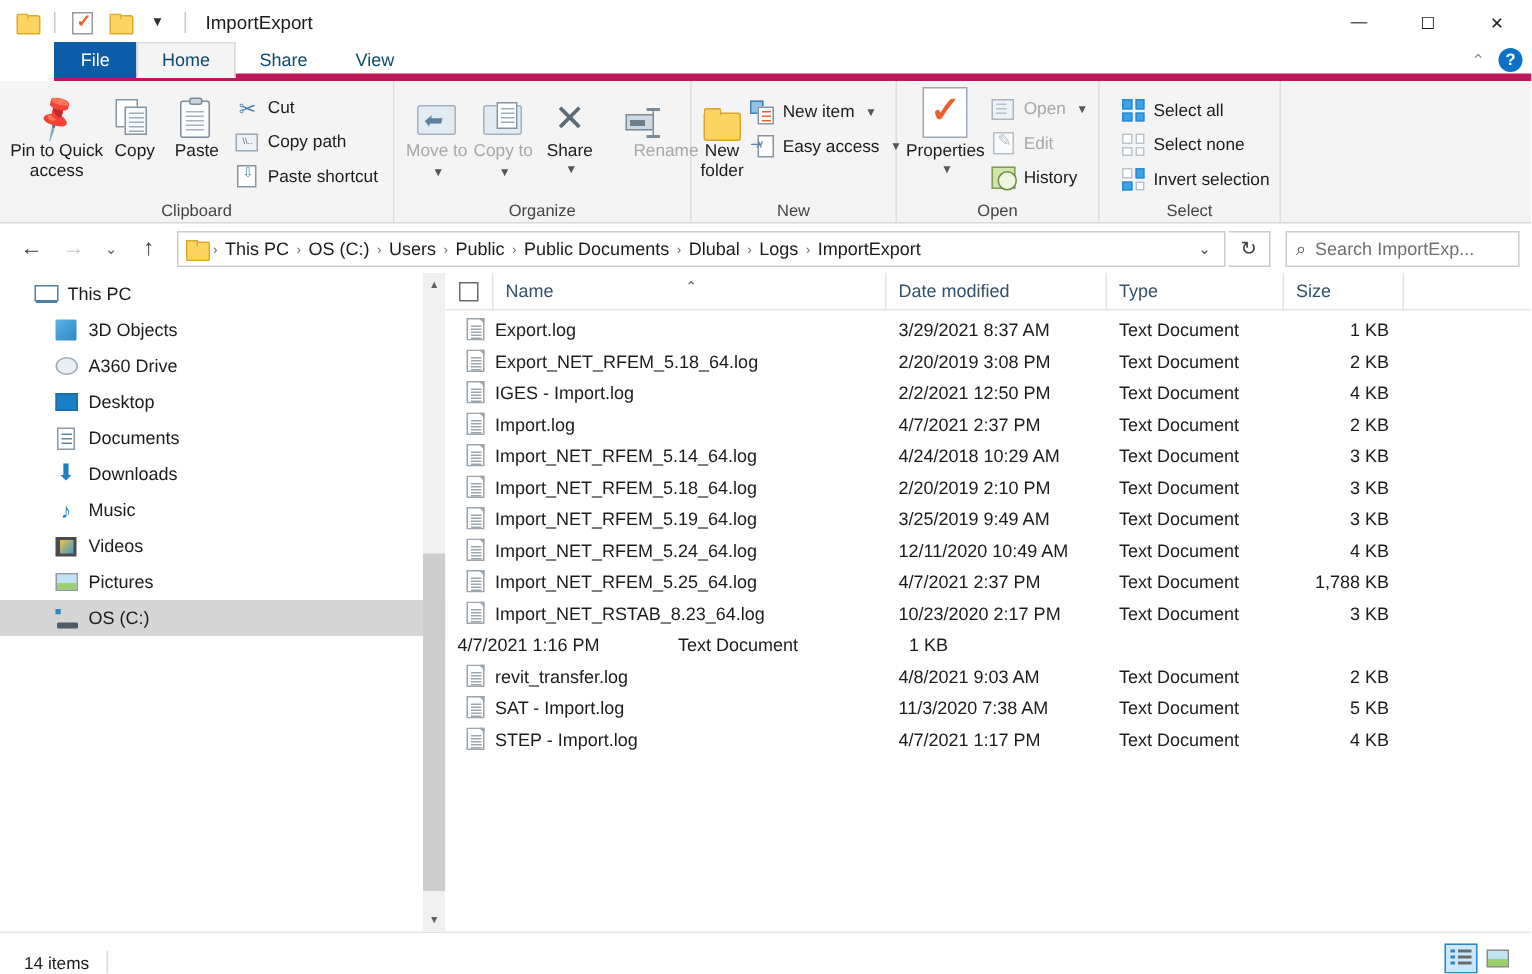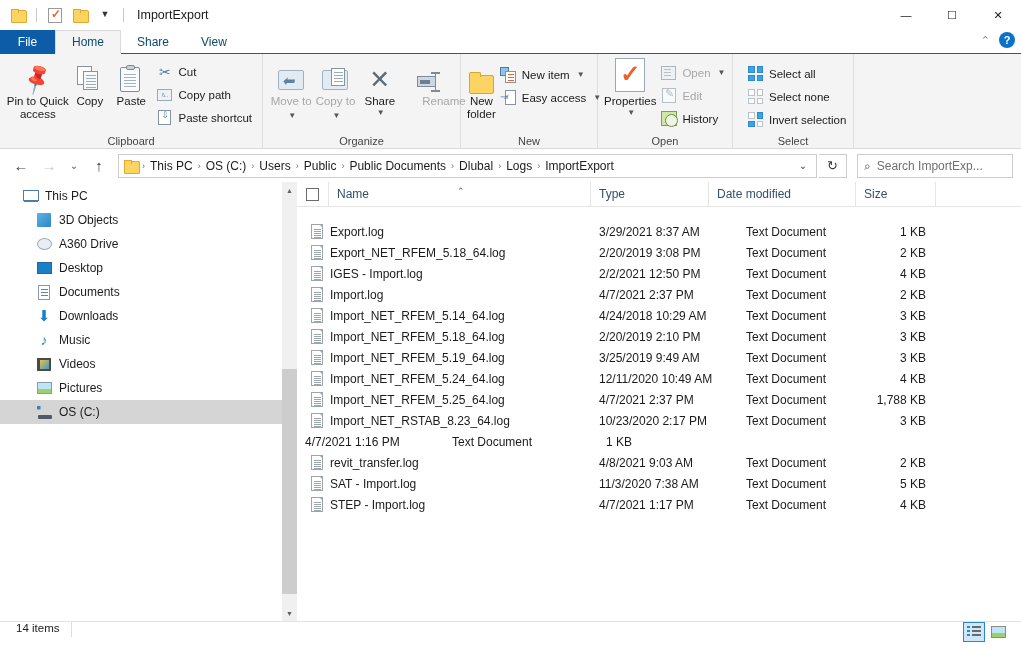--- a/index.html
+++ b/index.html
@@ -22,21 +22,21 @@
   .folder-ico:before { content: ""; position: absolute; left: 0; top: 1px; width: 14px; height: 11px; background: #fcd462; border: 1px solid #dfa92c; border-radius: 1px 2px 1px 1px; }
   .folder-ico:after { content: ""; position: absolute; left: 0; top: 0px; width: 6px; height: 3px; background: #fcd462; border: 1px solid #dfa92c; border-bottom: none; border-radius: 1px 1px 0 0; }
   .props-ico { width: 14px; height: 15px; border: 1px solid #9a9a9a; background: #fff; position: relative; }
   .props-ico:after { content: "✓"; position: absolute; left: 2px; top: -2px; font-size: 12px; color: #e8622a; font-weight: bold; }
   .qat-drop { font-size: 9px; color: #333; padding-bottom: 2px; }
   .win-title { margin-left: 10px; font-size: 12.5px; color: #1b1b1b; }
   .wctrls { position: absolute; right: 0; top: 0; height: 30px; display: flex; }
   .wbtn { width: 46px; height: 30px; display: flex; align-items: center; justify-content: center; font-size: 11px; color: #1b1b1b; cursor: default; }
 
   
-  .tabstrip { height: 24px; background: #ffffff; display: flex; align-items: flex-start; position: relative; flex: 0 0 24px; border-bottom: 1px solid #be185d; }
+  .tabstrip { height: 24px; background: #ffffff; display: flex; align-items: center; position: relative; flex: 0 0 24px; border-bottom: 5px solid #be185d; margin-left: 36px; }
   .tab { height: 24px; padding: 0 16px; display: flex; align-items: center; font-size: 12px; color: #0c4a6e; cursor: default; }
   .tab.file { background: #0c5ca8; color: #fff; min-width: 55px; justify-content: center; }
   .tab.active { background: #f4f4f4; border: 1px solid #d9d9d9; border-bottom: 1px solid #f4f4f4; margin-bottom: -1px; }
   .tabstrip-right { position: absolute; right: 6px; top: 2px; display: flex; align-items: center; gap: 9px; }
   .chev-up { font-size: 11px; color: #8a8a8a; }
   .help-ico { width: 16px; height: 16px; border-radius: 50%; background: #0c72c8; color: #fff; font-size: 11px; font-weight: bold; display: flex; align-items: center; justify-content: center; }
 
   
   .ribbon { background: #f4f4f4; border-bottom: 1px solid #d9d9d9; height: 95px; display: flex; position: relative; flex: 0 0 95px; }
   .rgroup { display: flex; flex-direction: column; height: 95px; border-right: 1px solid #dedede; position: relative; }
@@ -145,21 +145,21 @@
   .drv-ic:before { content:""; position:absolute; left:0; top:0; width:8px; height:8px; background:#2f86c4; box-shadow: 5px 0 0 #2f86c4, 0 5px 0 #2f86c4; clip-path: inset(0 4px 4px 0); }
   .drv-ic:after { content:""; position:absolute; left:1px; bottom:0; width:14px; height:4px; background:#4f5b66; border-radius:1px; }
 
   .navscroll { position: absolute; right: 0; top: 0; width: 15px; height: 100%; background: #f0f0f0; }
   .sb-arrow { height: 16px; display: flex; align-items: center; justify-content: center; font-size: 7px; color: #606060; }
   .sb-thumb { position: absolute; left: 0; width: 15px; background: #cdcdcd; }
 
   .splitter { width: 1px; background: #e2e2e2; position: absolute; left: 318px; top: 8px; bottom: 30px; }
 
   
-  .filepane { flex: 1; display: flex; flex-direction: column; background: #fff; overflow: hidden; position: relative; gap: 12px; }
+  .filepane { flex: 1; display: flex; flex-direction: column; background: #fff; overflow: hidden; position: relative; }
   .colhead { height: 25px; display: flex; align-items: center; border-bottom: 1px solid #e5e5e5; position: relative; flex: 0 0 25px; }
   .col { font-size: 12px; color: #33506b; padding-left: 8px; height: 25px; line-height: 25px; border-right: 1px solid #e5e5e5; cursor: default; position: relative; }
   .col-check { width: 32px; display: flex; align-items: center; justify-content: center; border-right: 1px solid #e5e5e5; height: 25px; }
   .chkbox { width: 13px; height: 13px; border: 1px solid #6a6a6a; background: #fff; }
   .col-name { width: 262px; }
   .col-date { width: 147px; }
   .col-type { width: 118px; }
   .col-size { width: 80px; }
   .sortmark { position: absolute; top: -3px; left: 128px; font-size: 9px; color: #5a5a5a; }
 
@@ -168,21 +168,21 @@
   .cell { font-size: 12px; color: #1b1b1b; padding-left: 8px; overflow: hidden; white-space: nowrap; }
   .cell.name { width: 294px; display: flex; align-items: center; gap: 7px; padding-left: 14px; }
   .cell.date { width: 147px; }
   .cell.type { width: 118px; }
   .cell.size { width: 80px; text-align: right; padding-left: 0; padding-right: 10px; }
   .txt-ic { width: 12px; height: 15px; background: #fff; border: 1px solid #9aa5ae; position: relative; flex: 0 0 12px; }
   .txt-ic:before { content: ""; position: absolute; right: -1px; top: -1px; border-width: 0 4px 4px 0; border-style: solid; border-color: transparent #9aa5ae transparent transparent; }
   .txt-ic:after { content: ""; position: absolute; left: 2px; top: 4px; width: 7px; height: 1px; background: #9aa5ae; box-shadow: 0 2px 0 #9aa5ae, 0 4px 0 #9aa5ae, 0 6px 0 #9aa5ae, 0 8px 0 #9aa5ae; }
 
   
-  .statusbar { height: 28px; border-top: 1px solid #e2e2e2; display: flex; align-items: flex-start; padding: 0 6px; background: #fff; flex: 0 0 28px; }
+  .statusbar { height: 28px; border-top: 1px solid #e2e2e2; display: flex; align-items: flex-end; padding: 0 6px; background: #fff; flex: 0 0 28px; }
   .status-text { font-size: 11.5px; color: #1b1b1b; padding-left: 10px; }
   .status-sep { width: 1px; height: 15px; background: #dcdcdc; margin-left: 12px; }
   .viewbtns { margin-left: auto; display: flex; gap: 2px; padding-right: 6px; }
   .vbtn { width: 22px; height: 20px; display: flex; align-items: center; justify-content: center; cursor: default; }
   .vbtn.active { background: #cce8ff; border: 1px solid #2f86c4; }
   .details-ic { width: 14px; height: 12px; display: grid; grid-template-columns: 3px 9px; grid-template-rows: repeat(3, 2px); gap: 2px 2px; align-items: center; }
   .details-ic i { display: block; height: 2px; background: #2f86c4; }
   .details-ic i.w { background: #6a6a6a; }
   .bigic-ic { width: 15px; height: 12px; border: 1px solid #8a8a8a; background: linear-gradient(#bfe4f5 55%, #9ccf6e 55%); }
 </style>
@@ -544,22 +544,22 @@
 
     <div class="filepane">
       <div class="colhead">
         <div class="col-check">
             <span class="chkbox"></span>
           </div>
         <div class="col col-name">
           <span>Name</span>
           <span class="sortmark">⌃</span>
         </div>
+        <div class="col col-date">Date modified</div>
         <div class="col col-type">Type</div>
-        <div class="col col-date">Date modified</div>
         <div class="col col-size">Size</div>
       </div>
 
       <div class="rows" id="rows">
           <div class="row">
             <div class="cell name">
               <span class="txt-ic"></span>
               <span>Export.log</span>
             </div>
             <div class="cell date">3/29/2021 8:37 AM</div>

